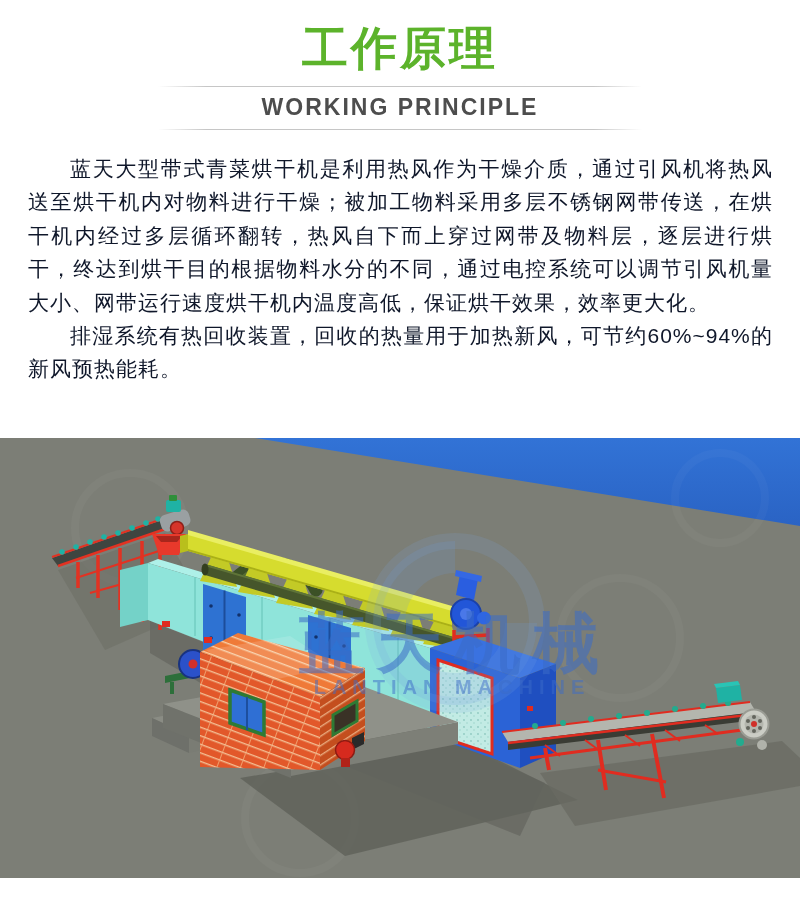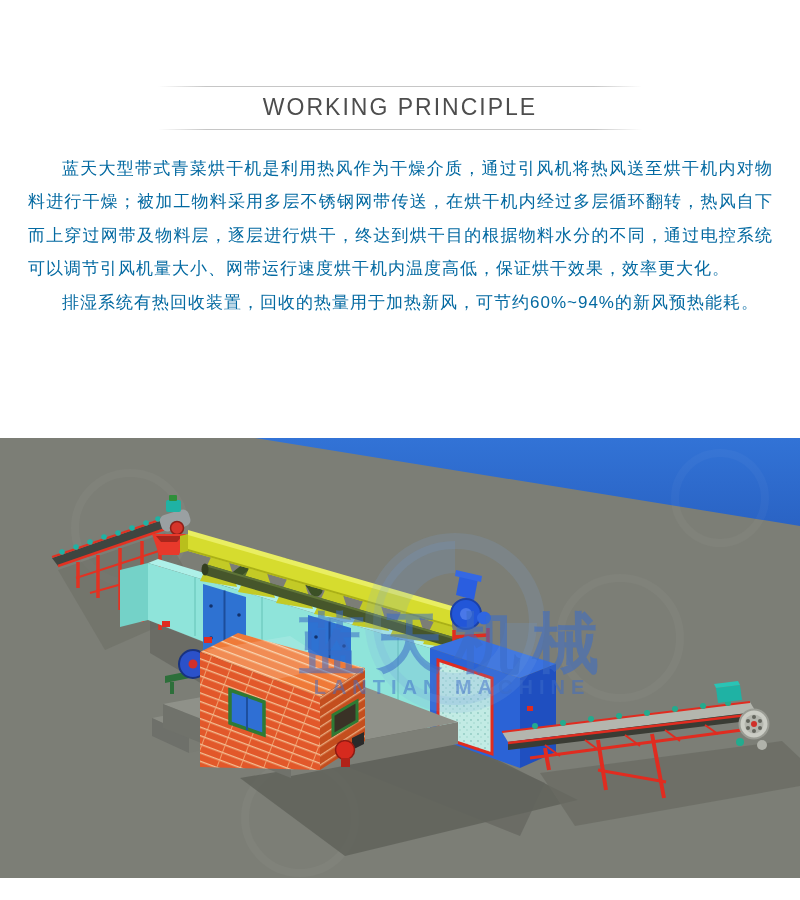--- a/index.html
+++ b/index.html
@@ -14,27 +14,27 @@
     margin:0; padding-top:22px; font-size:46px; line-height:1.15;
     font-weight:bold; color:#5cb32b; letter-spacing:3px;
   }
   .subtitle-wrap { position:absolute; top:86px; left:158px; width:484px; }
   .rule {
     height:1px;
     background:linear-gradient(90deg, rgba(200,200,200,0) 0%, #c6c6c6 10%, #c6c6c6 90%, rgba(200,200,200,0) 100%);
   }
   .subtitle {
     font-size:23px; color:#4d4d4d; letter-spacing:2px;
-    padding:7px 0 8px 0; font-weight:400;
+    padding:7px 0 8px 0; font-weight:700;
   }
   
   .article {
     position:absolute; top:152px; left:28px; width:745px;
-    font-size:17px; line-height:33.4px; letter-spacing:1px;
-    color:#0369a1; text-align:justify;
+    font-size:21px; line-height:33.4px; letter-spacing:1px;
+    color:#0f172a; text-align:justify;
   }
   .article p { margin:0; text-indent:2em; }
   
   .illustration { position:absolute; top:438px; left:0; width:800px; height:440px; margin:0; }
   .illustration svg { display:block; }
   .wm-cn {
     font-family:"DejaVu Sans","Liberation Sans",sans-serif;
     font-size:66px; font-weight:bold; letter-spacing:12px;
     fill:#3b6cc7; fill-opacity:0.55;
   }
@@ -43,20 +43,21 @@
     font-size:20px; font-weight:bold; letter-spacing:6px;
     fill:#3b6cc7; fill-opacity:0.5;
   }
 </style>
 </head>
 <body>
 
 <div class="page">
 
   <header class="header">
+    <h1 class="title">工作原理</h1>
     <div class="subtitle-wrap">
       <div class="rule"></div>
       <div class="subtitle">WORKING PRINCIPLE</div>
       <div class="rule"></div>
     </div>
   </header>
 
   <article class="article">
     <p>蓝天大型带式青菜烘干机是利用热风作为干燥介质，通过引风机将热风送至烘干机内对物料进行干燥；被加工物料采用多层不锈钢网带传送，在烘干机内经过多层循环翻转，热风自下而上穿过网带及物料层，逐层进行烘干，终达到烘干目的根据物料水分的不同，通过电控系统可以调节引风机量大小、网带运行速度烘干机内温度高低，保证烘干效果，效率更大化。</p>
     <p>排湿系统有热回收装置，回收的热量用于加热新风，可节约60%~94%的新风预热能耗。</p>

